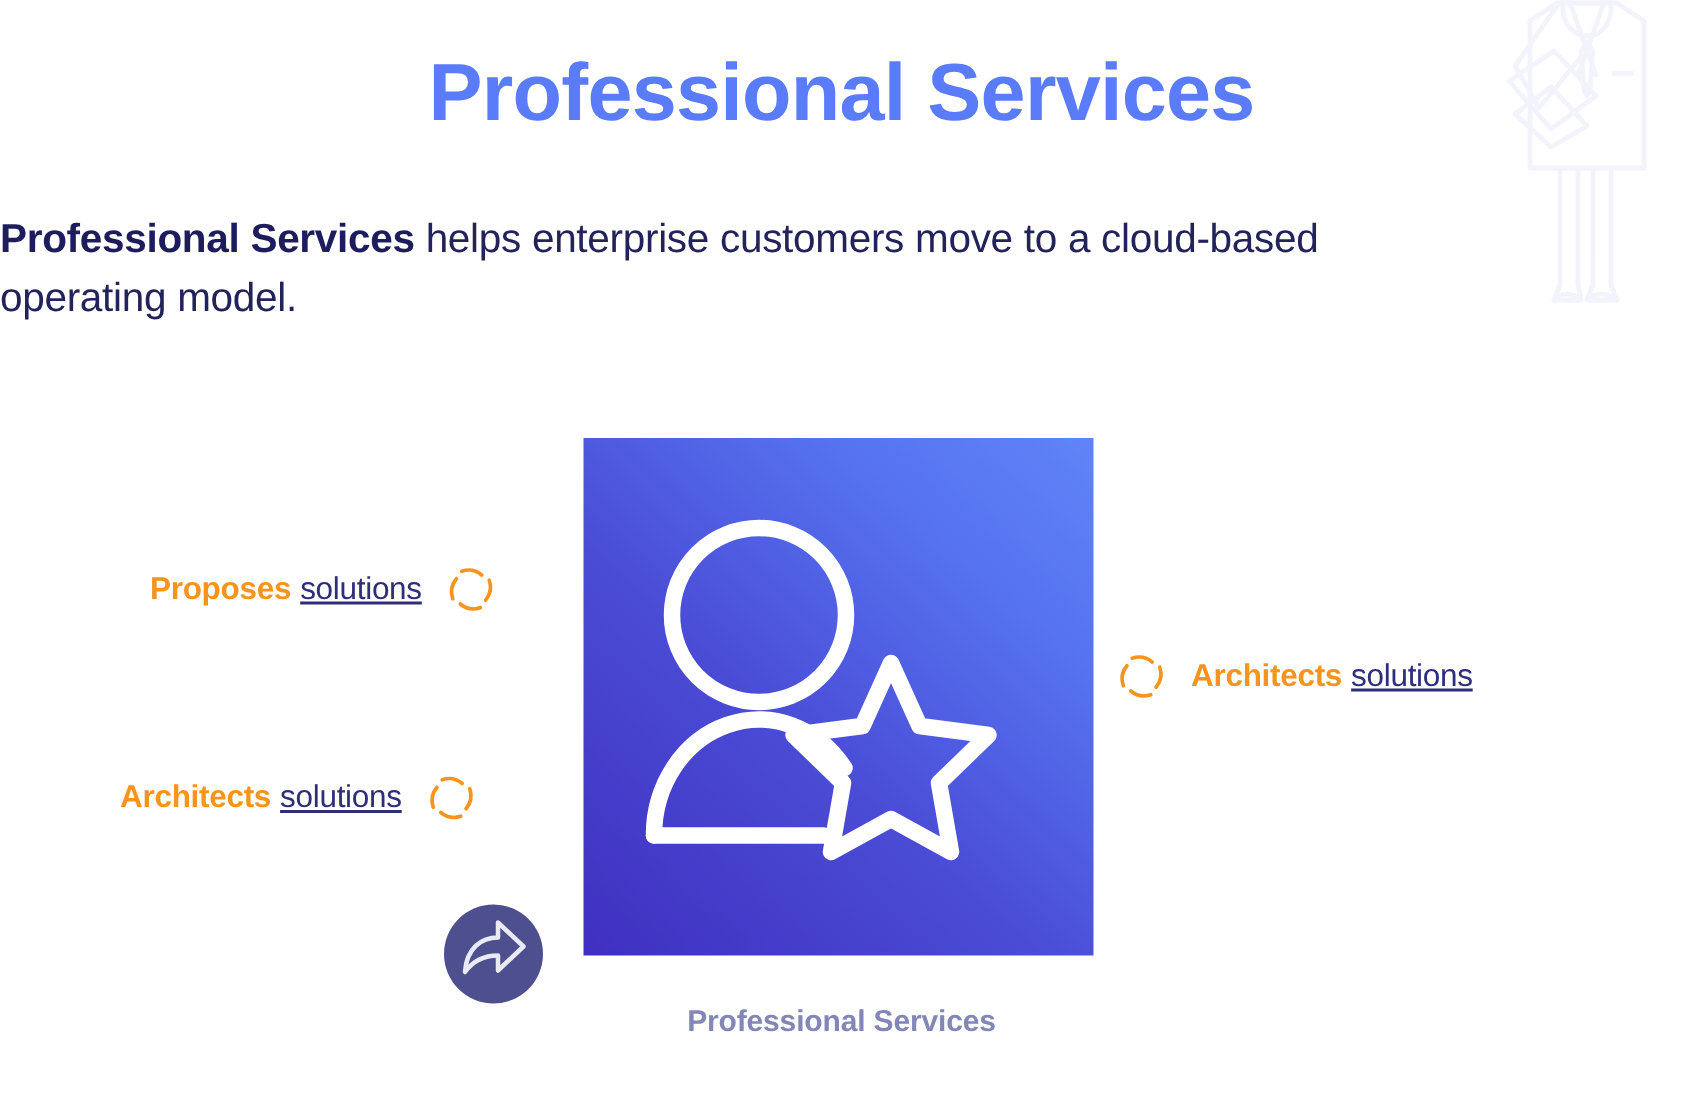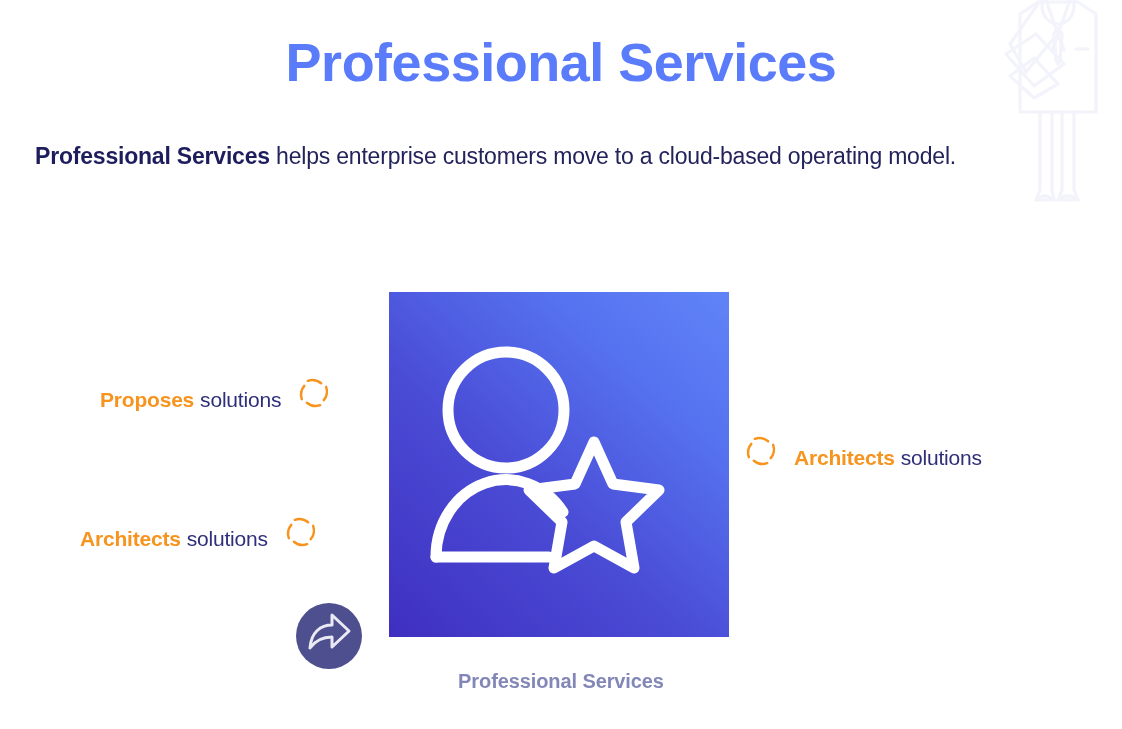--- a/index.html
+++ b/index.html
@@ -37,22 +37,22 @@
     color: #5b7cfa;
     letter-spacing: -0.5px;
     line-height: 1.05;
   }
 
   .subtitle {
     position: absolute;
     top: 140px;
     left: 0;
     width: 991px;
-    text-align: center;
-    font-size: 23px;
+    text-align: left;
+    font-size: 27px;
     color: #23235c;
     line-height: 1.45;
     letter-spacing: -0.2px;
   }
   .subtitle .lead {
     font-weight: bold;
     color: #1d1d5e;
   }
 
   
@@ -60,34 +60,35 @@
     width: 38px;
     height: 38px;
     flex: 0 0 38px;
     display: block;
   }
 
   
   .side-label {
     position: absolute;
     display: flex;
-    align-items: flex-end;
+    align-items: center;
     gap: 14px;
     font-size: 21px;
     white-space: nowrap;
   }
   .side-label .verb {
     color: #f7941e;
     font-weight: bold;
     letter-spacing: -0.2px;
   }
   .side-label .noun {
     color: #2e2e7a;
     letter-spacing: -0.2px;
     margin-left: 6px;
+    text-decoration: underline;
   }
   .label-text { display: flex; align-items: baseline; }
 
   #label-proposes  { left: 100px; top: 374px; }
   #label-architects{ left: 80px;  top: 513px; }
   #label-implements{ left: 742px; top: 432px; }
 
   
   .tile-wrap {
     position: absolute;

